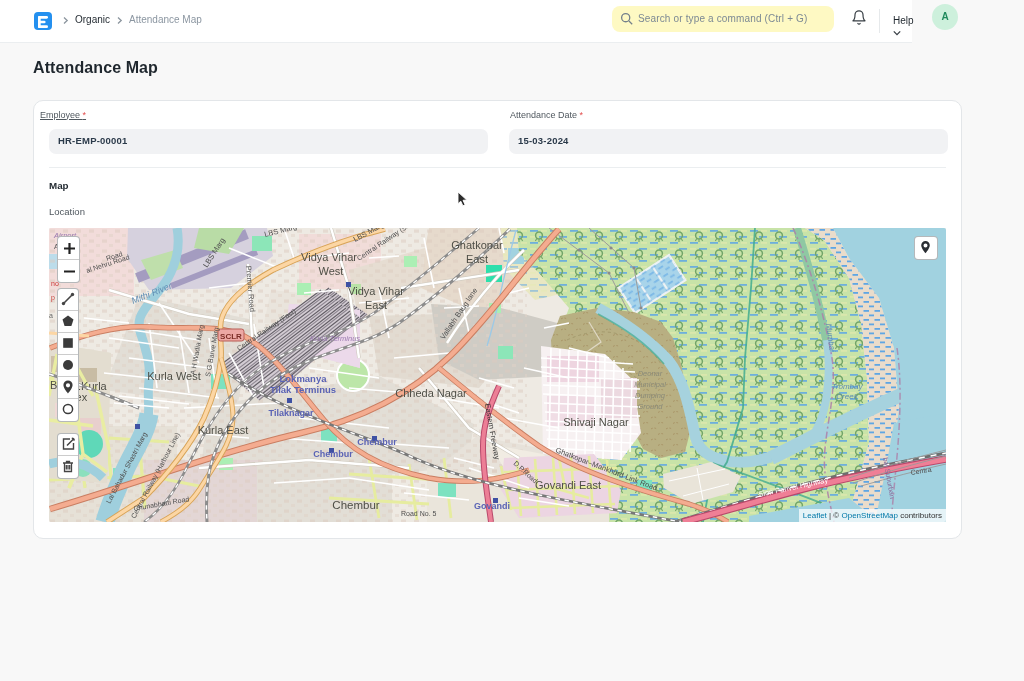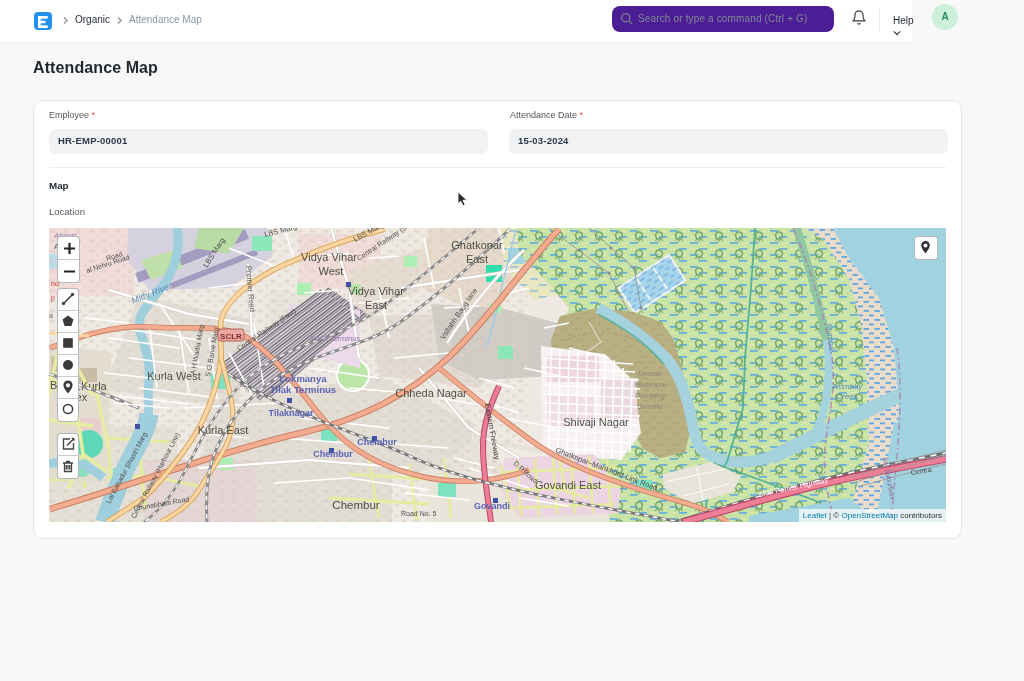--- a/index.html
+++ b/index.html
@@ -4,21 +4,21 @@
 <style>
   * { margin:0; padding:0; box-sizing:border-box; }
   html,body { width:1024px; height:681px; overflow:hidden; }
   body { font-family:"Liberation Sans", sans-serif; background:#f8f8f8; position:relative; }
   
   .navbar { position:absolute; top:0; left:0; width:912px; height:43px; background:#fff; border-bottom:1px solid #ebeef0; }
   .logo { position:absolute; left:34px; top:12px; width:18px; height:18px; background:#2490ef; border-radius:4px; }
   .logo svg { position:absolute; left:4px; top:3.5px; }
   .crumb1 { position:absolute; left:75px; top:14px; font-size:10px; line-height:12px; color:#1f272e; font-weight:500; }
   .crumb2 { position:absolute; left:129px; top:14px; font-size:10px; line-height:12px; color:#8b96a1; }
-  .search { position:absolute; left:612px; top:6px; width:222px; height:26px; background:#4c1d95; border-radius:8px; color:#7c8994; font-size:10px; line-height:26px; white-space:nowrap; overflow:hidden; }
+  .search { position:absolute; left:612px; top:6px; width:222px; height:26px; background:#fef9c3; border-radius:8px; color:#7c8994; font-size:10px; line-height:26px; white-space:nowrap; overflow:hidden; }
   .search svg { position:absolute; left:8px; top:6px; }
   .search span { position:absolute; left:26px; letter-spacing:0.15px; }
   .bell { position:absolute; left:851px; top:9px; }
   .nav-divider { position:absolute; left:879px; top:9px; width:1px; height:24px; background:#e6e9eb; }
   .help { position:absolute; left:893px; top:15px; font-size:10px; line-height:12px; color:#1f272e; font-weight:500; }
   .avatar { position:absolute; left:932px; top:4px; width:26px; height:26px; border-radius:50%; background:#cdf0dc; color:#1f8a5c; text-align:center; line-height:26px; font-size:10px; font-weight:600; }
   
   h1 { position:absolute; left:33px; top:60px; font-size:16px; line-height:15px; color:#1f272e; letter-spacing:0.1px; }
   .card { position:absolute; left:33px; top:100px; width:929px; height:438.5px; background:#fff; border:1px solid #e3e6e9; border-radius:10px; }
   .flabel { position:absolute; font-size:9px; color:#50585f; }
@@ -77,21 +77,21 @@
     <div class="nav-divider"></div>
     <span class="help">Help <svg width="8" height="6" viewBox="0 0 10 7" fill="none" stroke="#383f45" stroke-width="1.6">
         <path d="M1 1.5 L5 5.5 L9 1.5"></path>
       </svg></span>
     <div class="avatar">A</div>
   </div>
 
   <h1>Attendance Map</h1>
 
   <div class="card">
-    <span class="flabel" style="left:15px; top:8.5px;">Employee <span class="req">*</span></span>
+    <span class="flabel" style="left:6px; top:8.5px;text-decoration:underline;">Employee <span class="req">*</span></span>
     <div class="finput" style="left:15px; top:28px; width:439px;">HR-EMP-00001</div>
     <span class="flabel" style="left:476px; top:8.5px;">Attendance Date <span class="req">*</span></span>
     <div class="finput" style="left:475px; top:28px; width:439px;">15-03-2024</div>
     <div class="sep"></div>
     <div class="map-h">Map</div>
     <div class="loc-label">Location</div>
 
     <div class="map" id="map">
       <svg width="897" height="294" viewBox="0 0 897 294" style="position:absolute;left:0;top:0" font-family="Liberation Sans, sans-serif">
 <defs>

